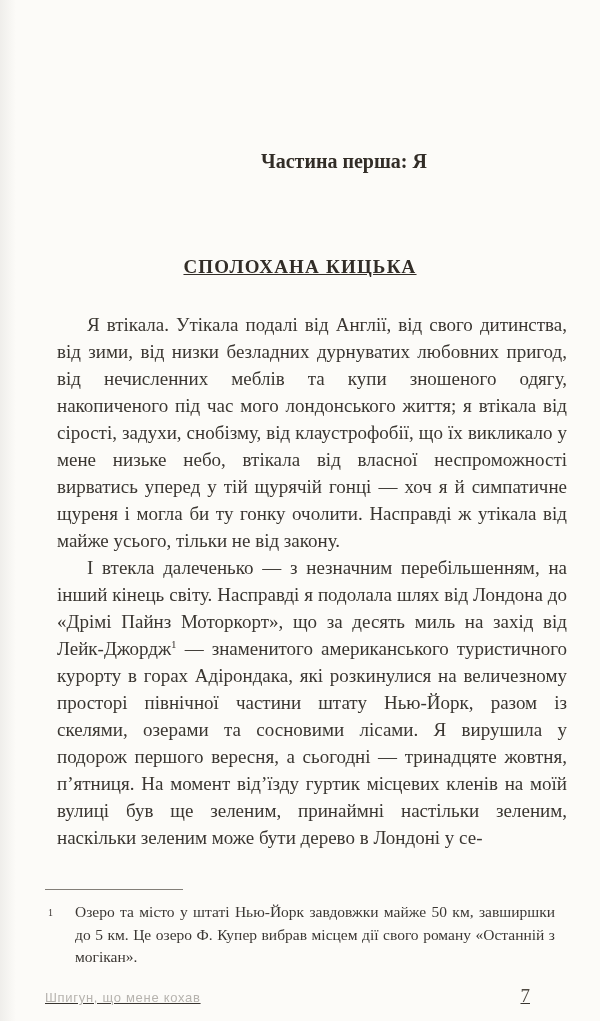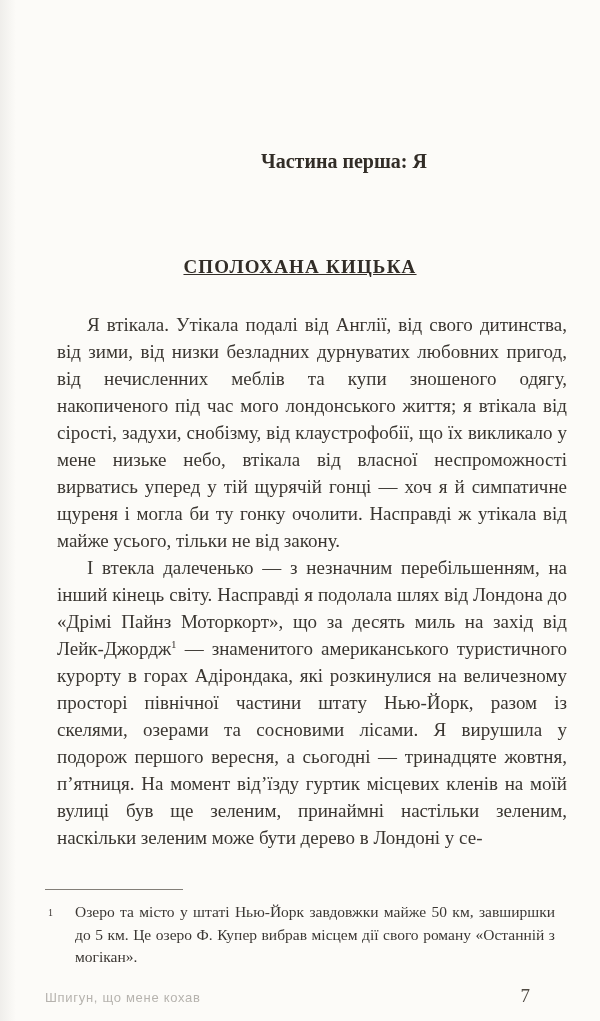--- a/index.html
+++ b/index.html
@@ -90,20 +90,21 @@
   }
   .page-footer {
     position: absolute;
     top: 985px;
     left: 45px;
     width: 510px;
     padding-right: 25px;
     display: flex;
     justify-content: space-between;
     align-items: baseline;
+    text-decoration: underline;
   }
   .running-title {
     font-family: "Liberation Sans", sans-serif;
     font-size: 13px;
     letter-spacing: 0.7px;
     color: #b6b3ae;
   }
   .page-number {
     font-size: 19px;
     color: #4f4a43;

